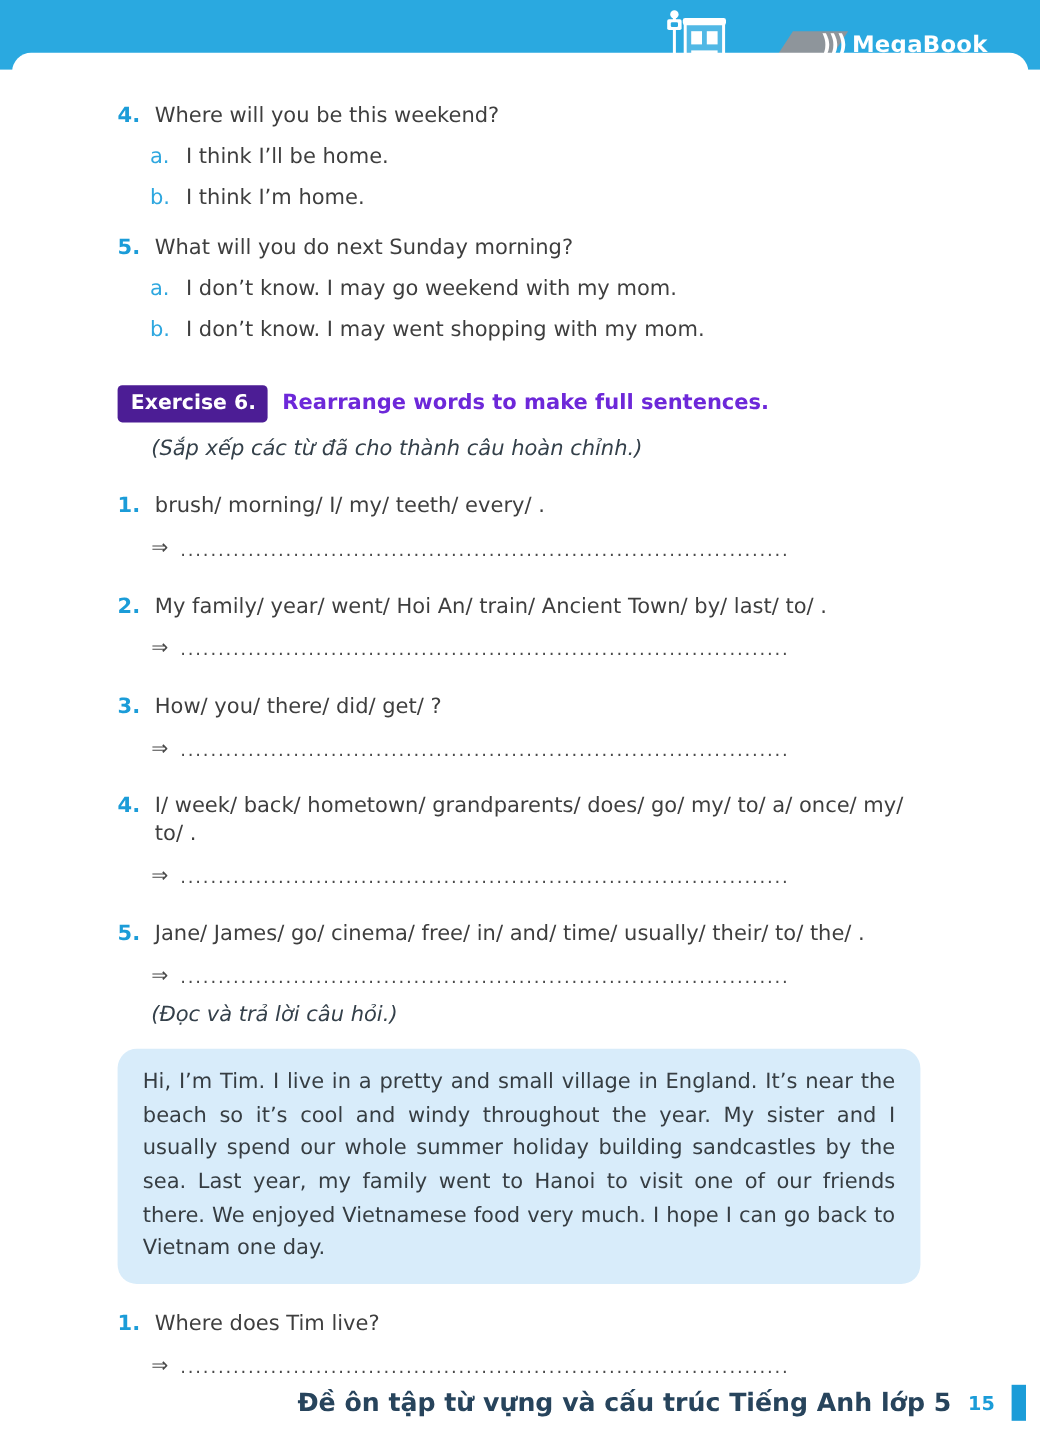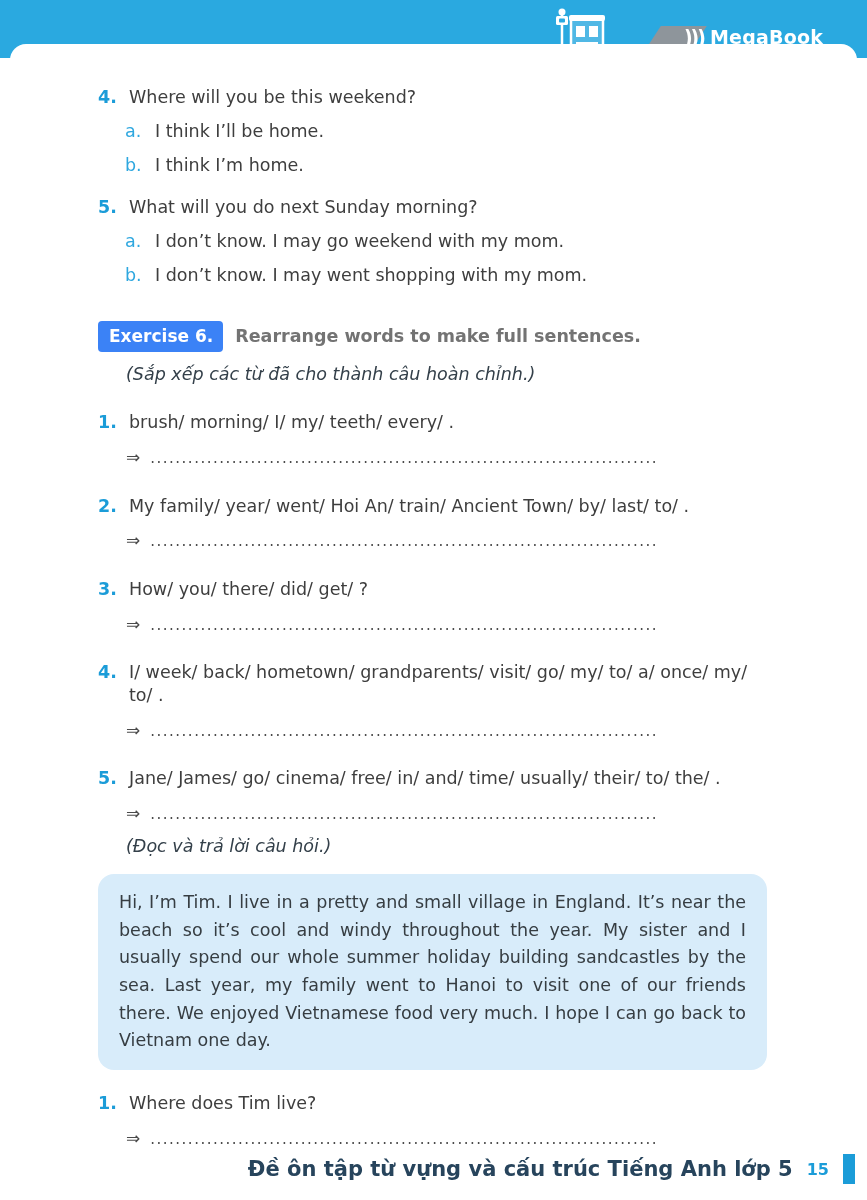--- a/index.html
+++ b/index.html
@@ -29,24 +29,24 @@
   .content { padding:42px 90px 0 88px; font-size:17.5px; line-height:1.3; }
 
   .qblock { margin-bottom:20px; }
   .qrow { display:flex; gap:9px; }
   .qnum { color:#1b9cd8; font-weight:bold; min-width:22px; }
   .opt { display:flex; gap:11px; padding-left:27px; margin-top:11px; }
   .optletter { color:#2ea7df; min-width:19px; }
 
   .ex-header { display:flex; align-items:center; gap:12px; margin-top:34px; }
   .badge {
-    background:#3b82f6; color:#ffffff; font-weight:bold; font-size:17px;
+    background:#4c1d95; color:#ffffff; font-weight:bold; font-size:17px;
     padding:4px 10px 5px 11px; border-radius:4px; white-space:nowrap;
   }
-  .ex-title { color:#737373; font-weight:bold; }
+  .ex-title { color:#6d28d9; font-weight:bold; }
   .subtitle { font-style:italic; color:#34404a; margin-top:11px; padding-left:28px; }
 
   .item { display:flex; gap:9px; margin-top:26px; }
   .dotsrow { display:flex; gap:10px; padding-left:28px; margin-top:12px; color:#4a4a4a; }
   .arrow { font-size:17px; }
   .dots {
     display:inline-block; width:505px; overflow:hidden; white-space:nowrap;
     letter-spacing:1.5px; font-size:15px; color:#4a4a4a; padding-top:3px;
   }
 
@@ -153,21 +153,21 @@
         <span class="qnum">3.</span>
         <span>How/ you/ there/ did/ get/ ?</span>
       </div>
       <div class="dotsrow">
         <span class="arrow">⇒</span>
         <span class="dots">.........................................................................................................................</span>
       </div>
 
       <div class="item">
         <span class="qnum">4.</span>
-        <span>I/ week/ back/ hometown/ grandparents/ visit/ go/ my/ to/ a/ once/ my/ to/ .</span>
+        <span>I/ week/ back/ hometown/ grandparents/ does/ go/ my/ to/ a/ once/ my/ to/ .</span>
       </div>
       <div class="dotsrow">
         <span class="arrow">⇒</span>
         <span class="dots">.........................................................................................................................</span>
       </div>
 
       <div class="item">
         <span class="qnum">5.</span>
         <span>Jane/ James/ go/ cinema/ free/ in/ and/ time/ usually/ their/ to/ the/ .</span>
       </div>

